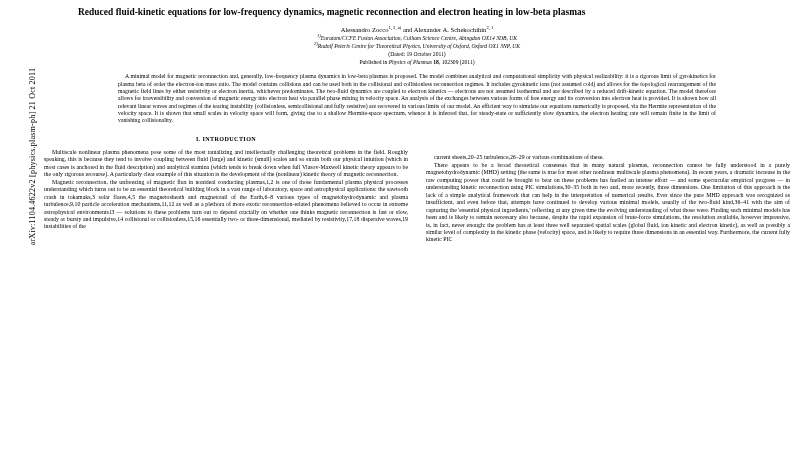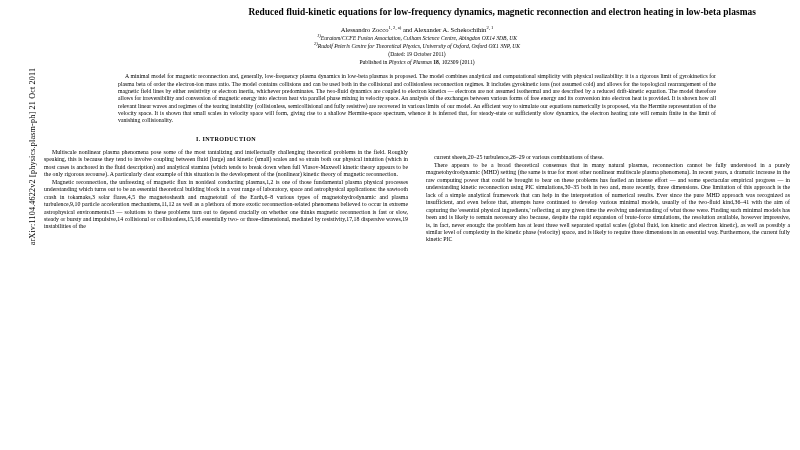--- a/index.html
+++ b/index.html
@@ -36,21 +36,21 @@
     position: absolute;
     left: 44px;
     top: 0;
     width: 746px;
     height: 450px;
     padding-top: 6px;
     box-sizing: border-box;
   }
 
   .title {
-    text-align: right;
+    text-align: left;
     font-size: 9.4px;
     font-weight: bold;
     line-height: 12.5px;
     margin: 0 34px 6px 34px;
     letter-spacing: 0.05px;
   }
 
   .authors {
     text-align: center;
     font-size: 6.6px;

